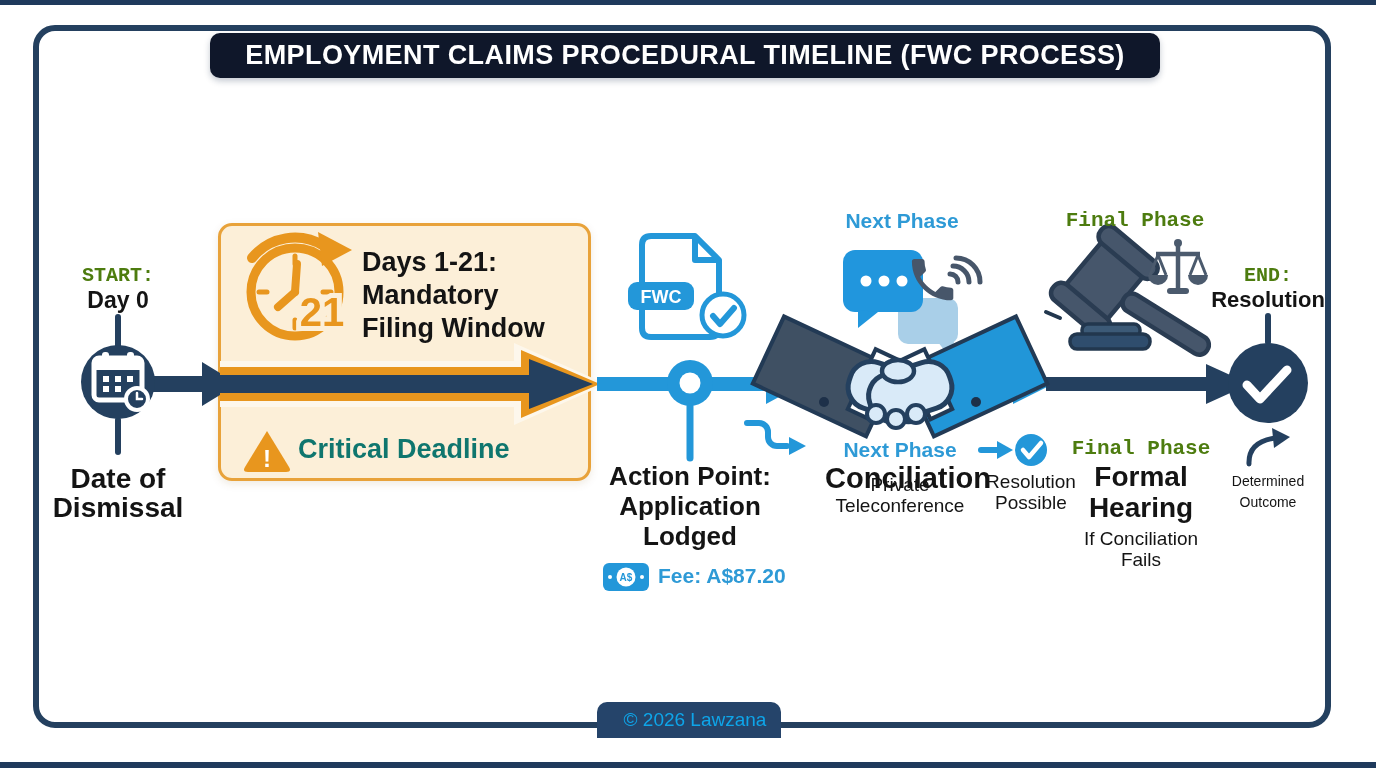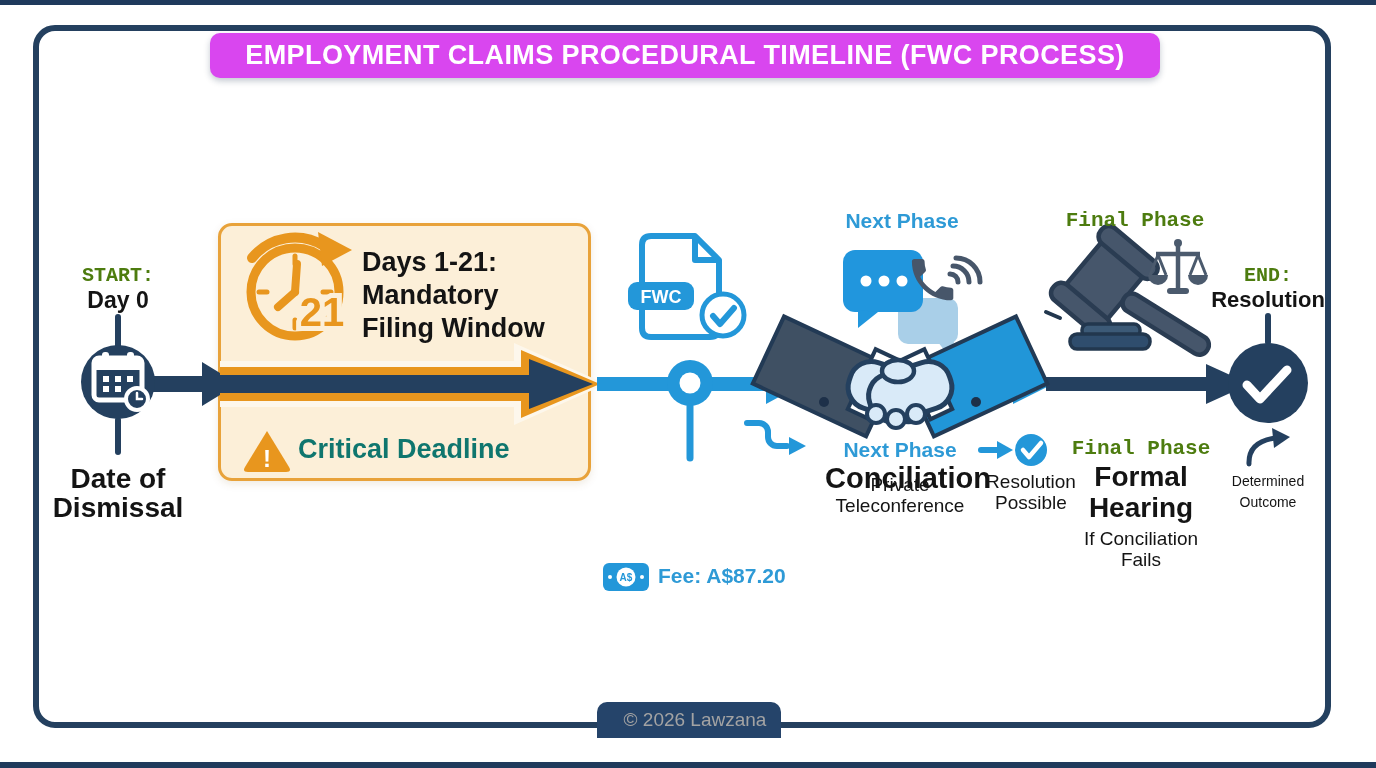--- a/index.html
+++ b/index.html
@@ -1,26 +1,26 @@
 <!DOCTYPE html>
 <html><head>
 <meta charset="utf-8">
 <style>
   html,body{margin:0;padding:0;background:#fff;}
   .canvas{position:relative;width:1376px;height:768px;background:#ffffff;overflow:hidden;
           font-family:"Liberation Sans","DejaVu Sans",sans-serif;}
   .abs{position:absolute;}
   .edge-strip{left:0;width:1376px;background:#1f3a5c;}
   .frame{left:33px;top:25px;width:1298px;height:703px;border:6px solid #24405f;border-radius:22px;background:#fff;box-sizing:border-box;}
-  .banner{left:210px;top:33px;width:950px;height:45px;background:#d946ef;border-radius:10px;
+  .banner{left:210px;top:33px;width:950px;height:45px;background:#0f172a;border-radius:10px;
           display:flex;align-items:center;justify-content:center;box-shadow:0 3px 6px rgba(20,40,70,.25);z-index:5;}
   .banner span{color:#fff;font-size:27px;font-weight:800;letter-spacing:.4px;white-space:nowrap;}
   .footer-tab{left:597px;top:702px;width:184px;height:36px;background:#25446a;border-radius:10px 10px 0 0;
           display:flex;align-items:center;justify-content:center;z-index:5;}
-  .footer-tab span{color:#a3a3a3;font-size:19px;margin-left:12px;}
+  .footer-tab span{color:#0ea5e9;font-size:19px;margin-left:12px;}
   .filing-box{left:218px;top:223px;width:373px;height:258px;background:#fcefd8;border:3px solid #e8a23a;
           border-radius:14px;box-sizing:border-box;box-shadow:0 3px 8px rgba(120,80,10,.12);z-index:1;}
   svg.overlay{left:0;top:0;z-index:2;pointer-events:none;}
   .txt{z-index:4;line-height:1.15;}
   .pre{white-space:pre-line;}
   .ctr{transform:translateX(-50%);text-align:center;}
   .navy{color:#4d7c0f;font-family:Liberation Mono, monospace;} .blk{color:#141414;} .blue{color:#2e9ad6;} .org{color:#0f766e;}
   .b800{font-weight:800;}
 </style>
 </head>
@@ -227,20 +227,23 @@
     <div class="blk b800" style="font-size:23px;text-align:center;">Day 0</div>
   </div>
   <div class="abs txt ctr pre blk b800" style="left:118px;top:464px;font-size:28px;line-height:29px;">Date of
 Dismissal</div>
 
   <div class="abs txt pre blk b800" style="left:362px;top:246px;font-size:27px;line-height:33px;">Days 1-21:
 Mandatory
 Filing Window</div>
   <div class="abs txt org b800" style="left:298px;top:434px;font-size:27px;">Critical Deadline</div>
 
+  <div class="abs txt ctr pre blk b800" style="left:690px;top:461px;font-size:26px;line-height:30px;">Action Point:
+Application
+Lodged</div>
   <div class="abs txt blue b800" style="left:658px;top:564px;font-size:21px;">Fee: A$87.20</div>
 
   <div class="abs txt ctr blue b800" style="left:902px;top:209px;font-size:21px;">Next Phase</div>
   <div class="abs txt ctr blue b800" style="left:900px;top:438px;font-size:21px;">Next Phase</div>
   <div class="abs txt ctr blk b800" style="left:908px;top:462px;font-size:29px;">Conciliation</div>
   <div class="abs txt ctr pre blk" style="left:900px;top:474px;font-size:19px;line-height:21px;">Private
 Teleconference</div>
   <div class="abs txt ctr pre blk" style="left:1031px;top:471px;font-size:19px;line-height:21px;">Resolution
 Possible</div>
 

